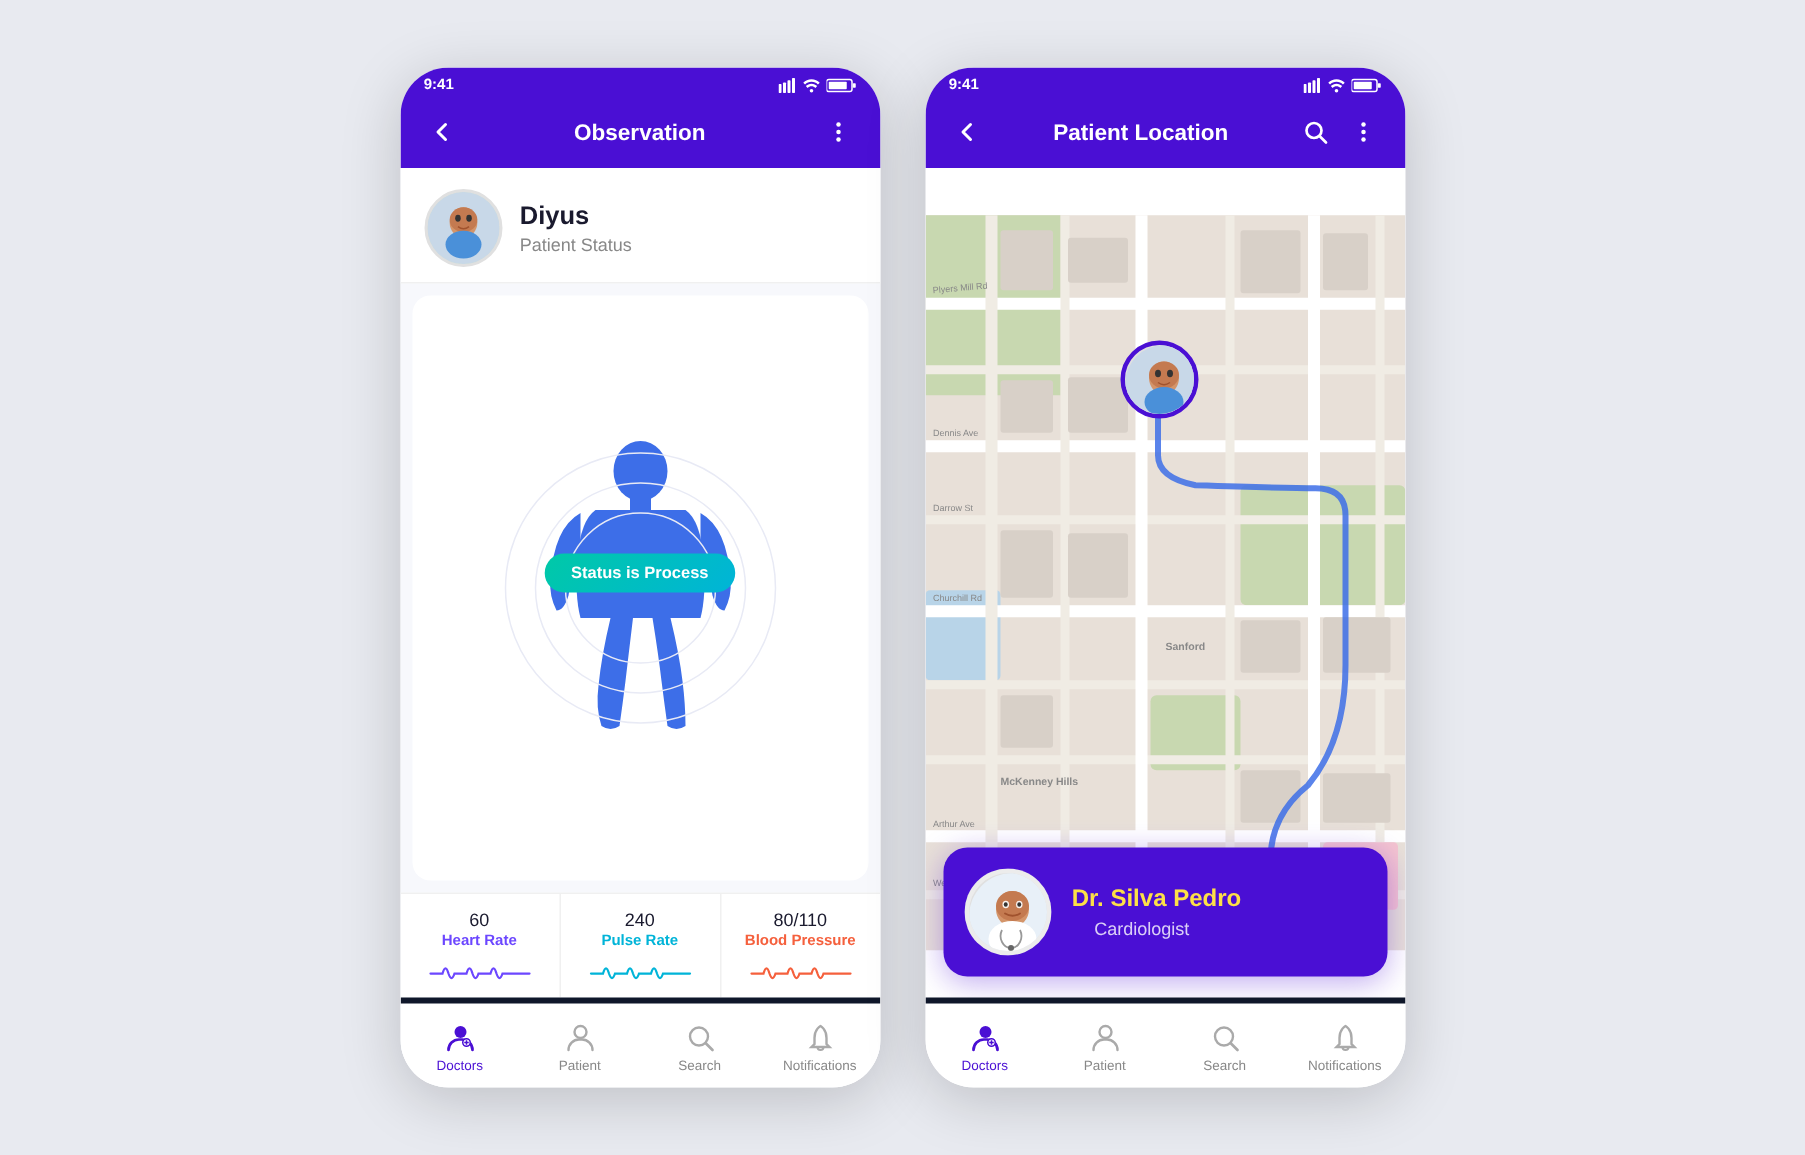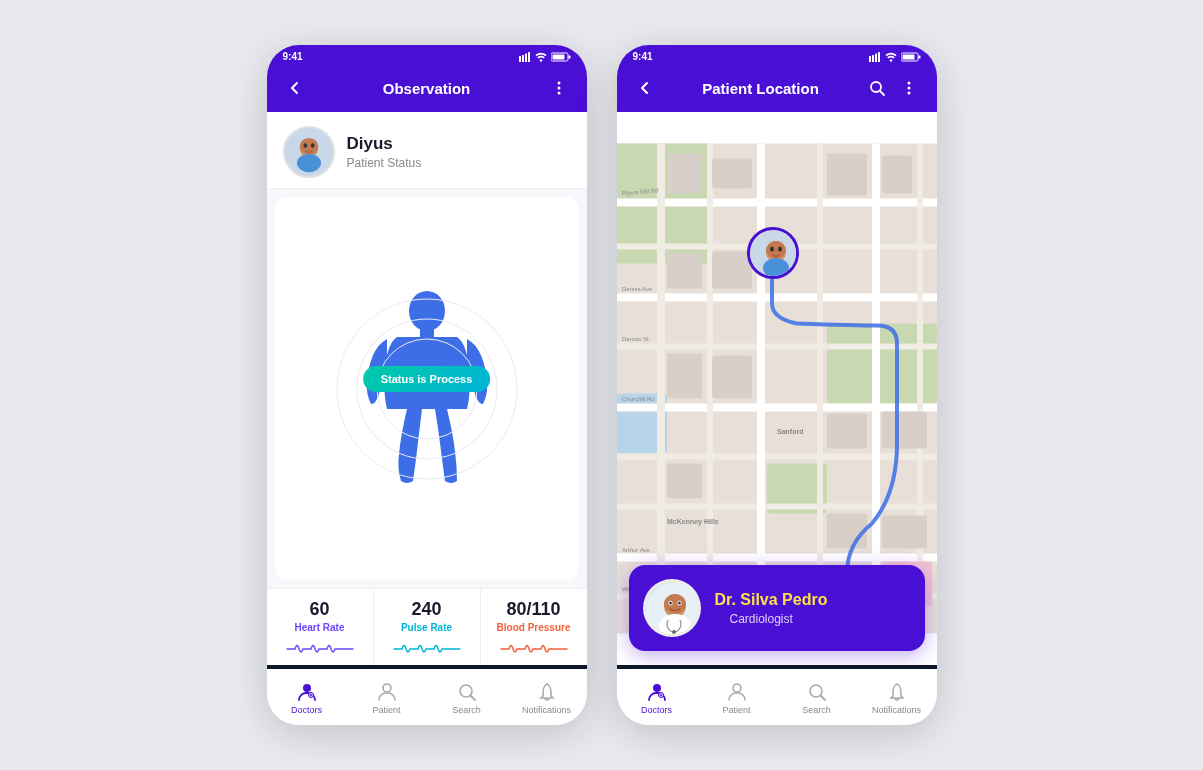--- a/index.html
+++ b/index.html
@@ -150,22 +150,22 @@
     .vital-cell {
       flex: 1;
       display: flex;
       flex-direction: column;
       align-items: center;
       padding: 10px 6px 8px;
       border-right: 1px solid #f0f0f0;
     }
     .vital-cell:last-child { border-right: none; }
     .vital-value {
-      font-size: 18px;
-      font-weight: 700;
+      font-size: 12px;
+      font-weight: 400;
       color: #1a1a2e;
     }
     .vital-label {
       font-size: 10px;
       font-weight: 600;
       margin-top: 2px;
     }
     .vital-label.heart { color: #6c47ff; }
     .vital-label.pulse { color: #00b4d8; }
     .vital-label.bp { color: #f5603d; }

